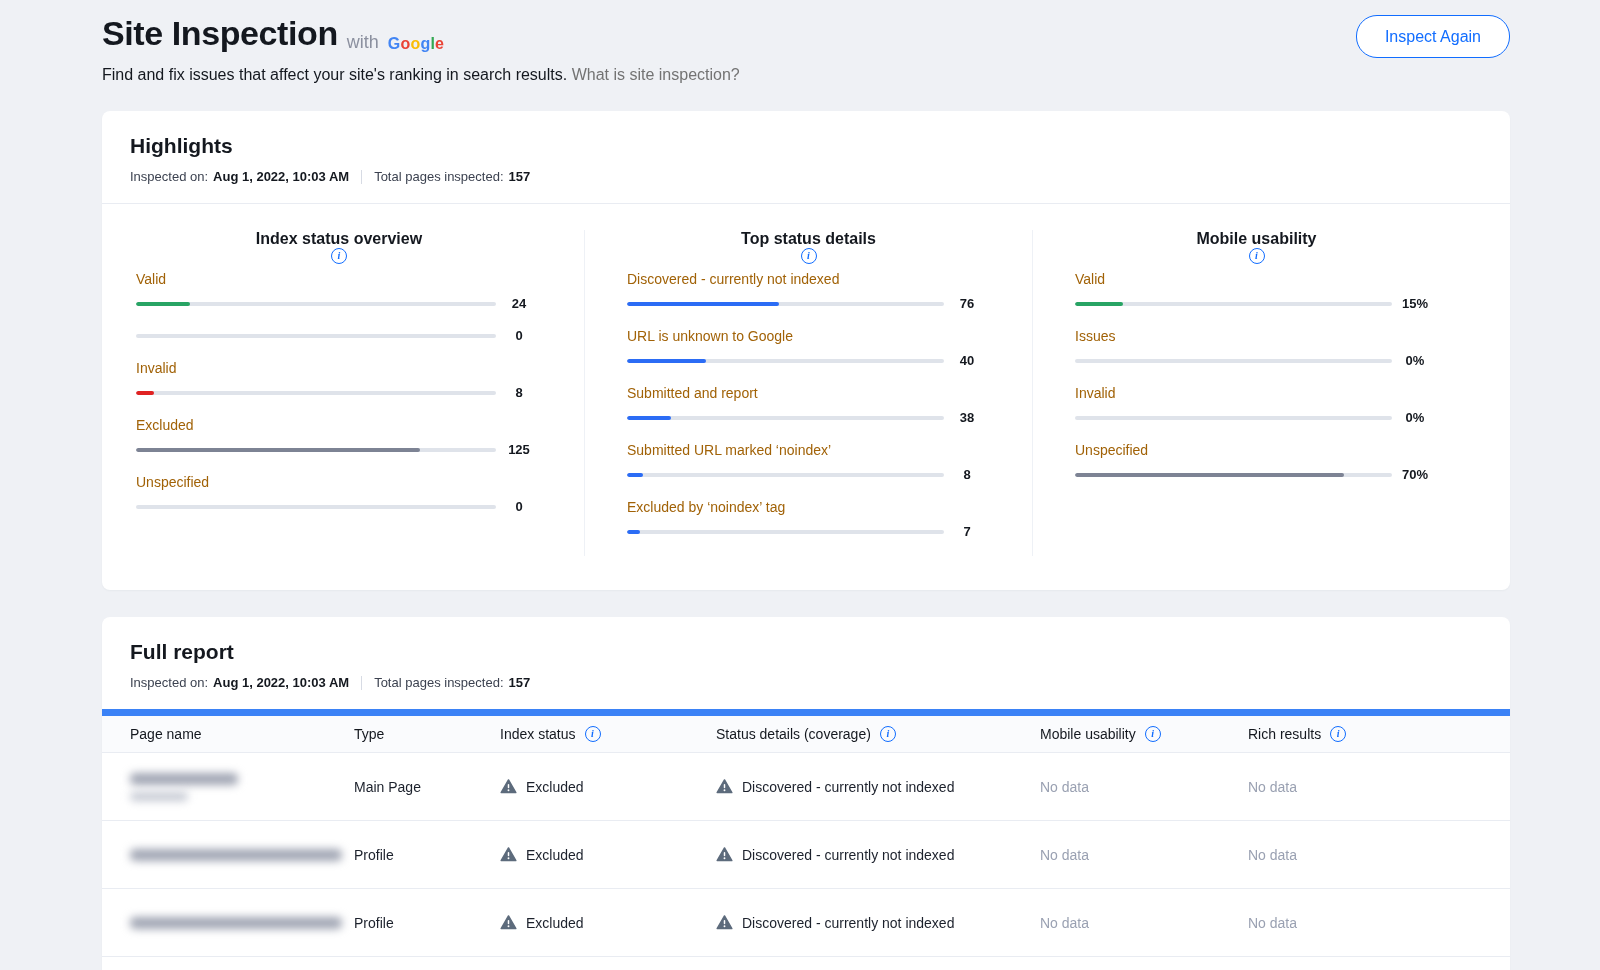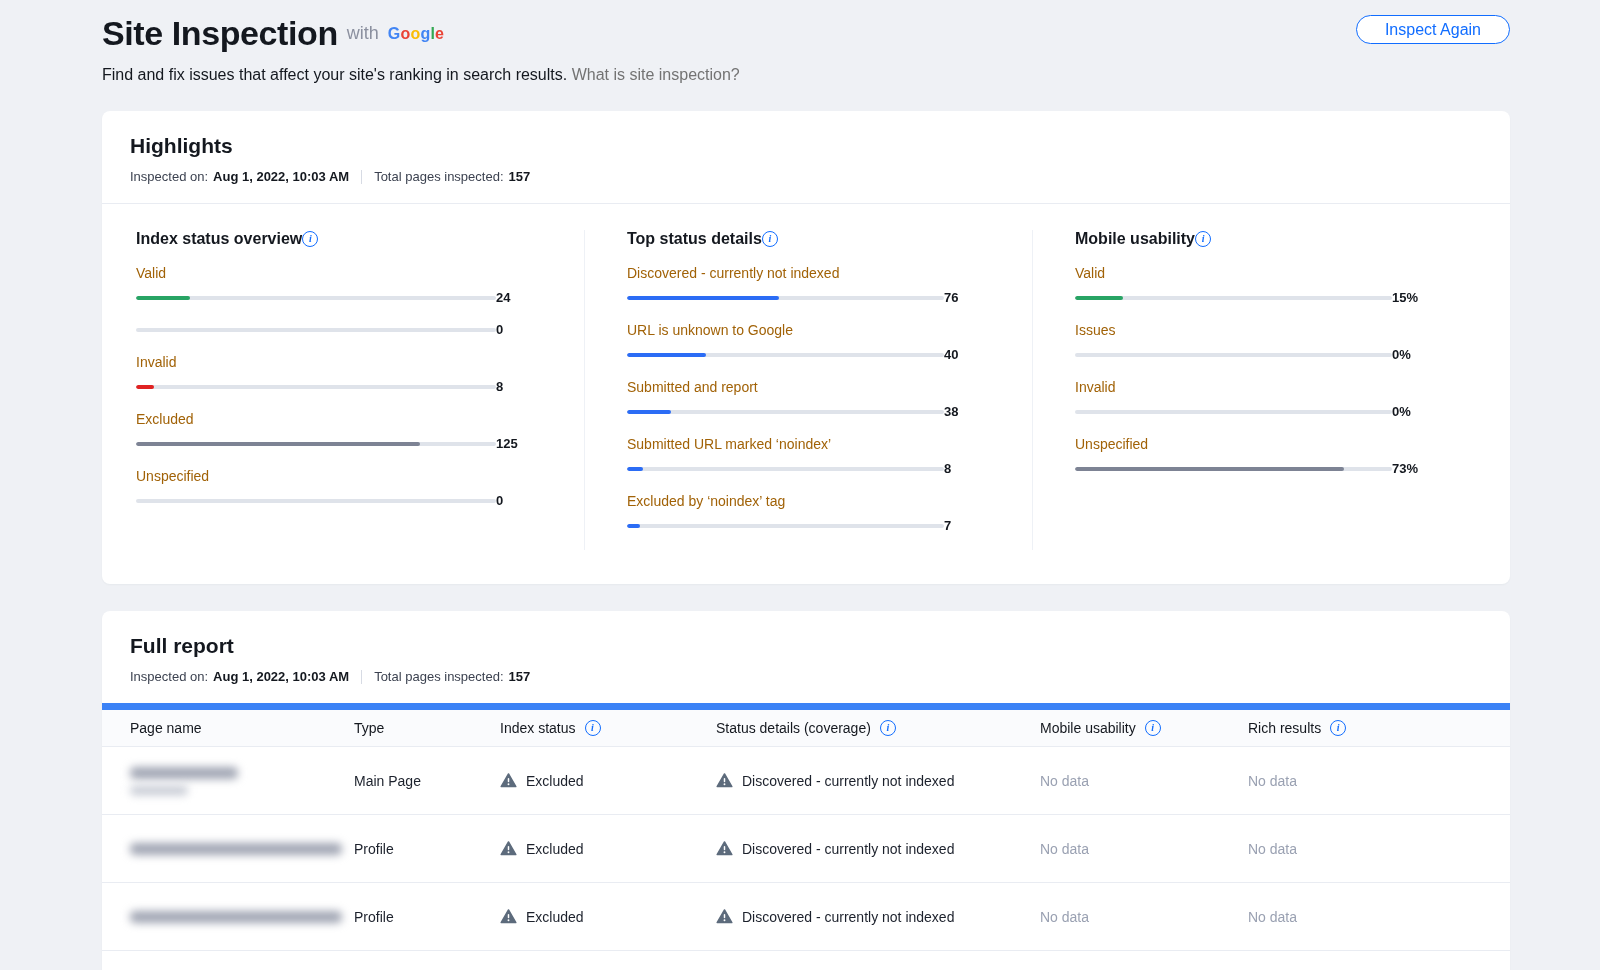--- a/index.html
+++ b/index.html
@@ -7,63 +7,63 @@
   body {
     width:1600px; height:970px; overflow:hidden;
     background:#eff1f5;
     font-family:"Liberation Sans", "DejaVu Sans", sans-serif;
     color:#1b202b;
   }
   .content { width:1408px; margin-left:102px; padding-top:14px; position:relative; }
 
   
   .page-header { position:relative; }
-  .title-row { display:flex; align-items:center; gap:9px; }
+  .title-row { display:flex; align-items:flex-end; gap:9px; }
   .page-title { margin:0; font-size:34px; font-weight:700; letter-spacing:-0.4px; color:#14181f; }
   .with-label { font-size:18px; color:#8b909f; }
   .google-logo { font-size:16px; font-weight:700; letter-spacing:0.2px; }
   .g-blue { color:#4285F4; } .g-red { color:#EA4335; } .g-yellow { color:#FBBC05; } .g-green { color:#34A853; }
   .inspect-again {
-    position:absolute; right:0; top:1px; height:29px; padding:0 28px;
+    position:absolute; right:0; top:1px; height:43px; padding:0 28px;
     border:1px solid #116dff; border-radius:21px; background:#ffffff;
     color:#116dff; font-size:16px; font-family:inherit; cursor:pointer;
   }
   .subtitle { margin-top:13px; font-size:16px; color:#14181f; }
   .subtitle a { color:#737373; text-decoration:none; }
 
   
   .card { background:#fff; border-radius:8px; margin-top:27px; box-shadow:0 1px 2px rgba(22,45,61,0.04); }
   .card-head { padding:23px 44px 19px 28px; }
   .card-title { margin:0 0 11px 0; font-size:21px; font-weight:700; color:#14181f; }
   .meta { display:flex; align-items:center; font-size:13px; color:#3c4250; }
   .meta .meta-value { font-weight:700; color:#14181f; margin-left:5px; }
   .meta-sep { width:1px; height:14px; background:#d7dbe4; margin:0 12px; }
   .hl-divider { border-top:1px solid #e9ecf2; }
 
   
   .panels { display:grid; grid-template-columns:1fr 1fr 1fr; padding:26px 30px 34px 34px; }
   .panel { padding-right:42px; }
   .panel + .panel { border-left:1px solid #eef1f6; padding-left:42px; }
-  .panel-title { display:flex; align-items:center; gap:0; font-size:16px; font-weight:700; color:#14181f; margin-bottom:17px; }
+  .panel-title { display:flex; align-items:center; gap:0; font-size:16px; font-weight:700; color:#14181f; margin-bottom:7px;flex-direction:column; }
   .info-icon {
     width:16px; height:16px; border:1.4px solid #116dff; border-radius:50%;
     display:inline-flex; align-items:center; justify-content:center; flex:0 0 auto;
     color:#116dff; cursor:pointer;
   }
   .info-icon::before { content:"i"; font:italic 700 10px/1 "Liberation Serif", serif; }
   .stat { margin-bottom:17px; }
   .stat-label { font-size:14px; color:#a16207; margin-bottom:9px; }
   .bar-row { display:flex; align-items:center; }
   .track { flex:1; height:4px; border-radius:2px; background:#dfe3ea; overflow:hidden; }
   .fill { height:100%; border-radius:2px; width:0; }
   .fill.green { background:#28a464; }
   .fill.red { background:#e02222; }
   .fill.gray { background:#7d8394; }
   .fill.blue { background:#2b6cf5; }
-  .stat-value { width:46px; text-align:left; font-size:13px; font-weight:700; color:#14181f; }
+  .stat-value { width:46px; text-align:center; font-size:13px; font-weight:700; color:#14181f; }
 
   
   .trow {
     display:grid; grid-template-columns:224px 146px 216px 324px 208px 1fr;
     align-items:center; padding:0 28px;
   }
   .thead {
     height:44px; background:#fafbfd;
     border-top:7px solid #3b82f6; border-bottom:1px solid #e9ecf2;
     font-size:14px; color:#14181f;
@@ -246,21 +246,21 @@
               </div>
               <div class="stat-value">0%</div>
             </div>
         </div>
         <div class="stat">
           <div class="stat-label">Unspecified</div>
           <div class="bar-row">
               <div class="track">
                 <div class="fill gray" style="width: 85%;"></div>
               </div>
-              <div class="stat-value">73%</div>
+              <div class="stat-value">70%</div>
             </div>
         </div>
       </div>
 
     </div>
   </section>
 
   <section class="card">
     <div class="card-head">
       <h2 class="card-title">Full report</h2>

